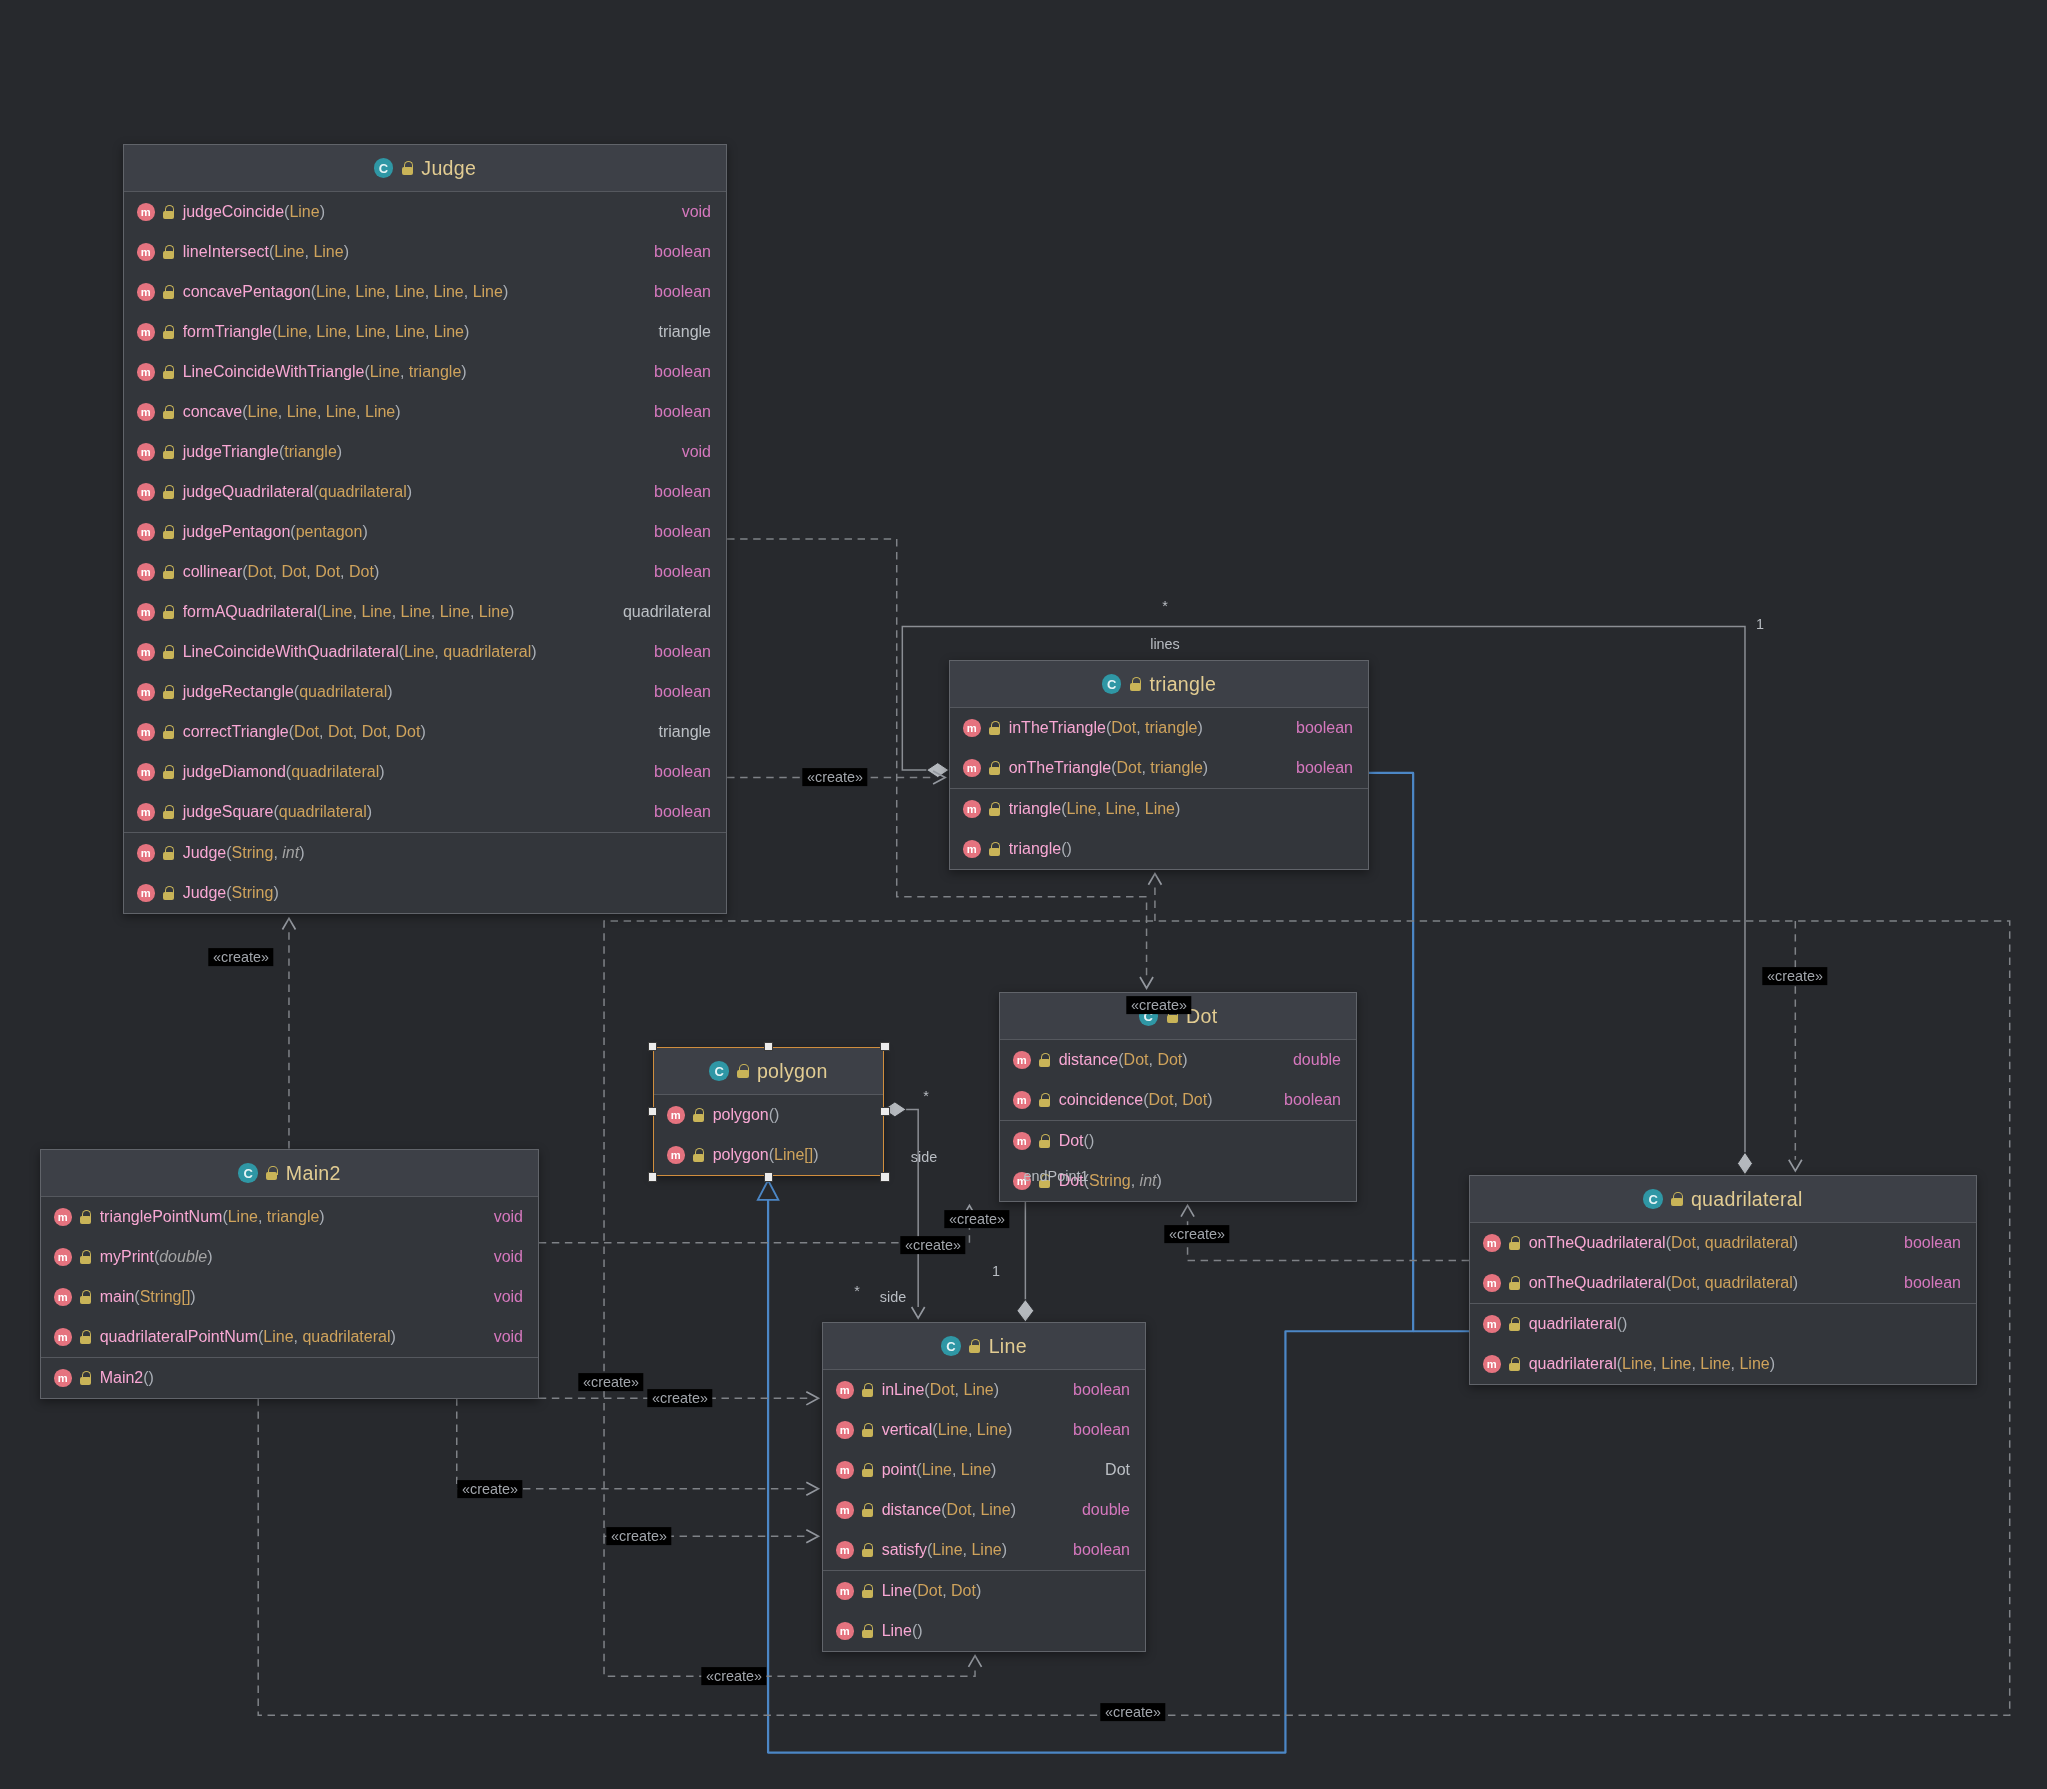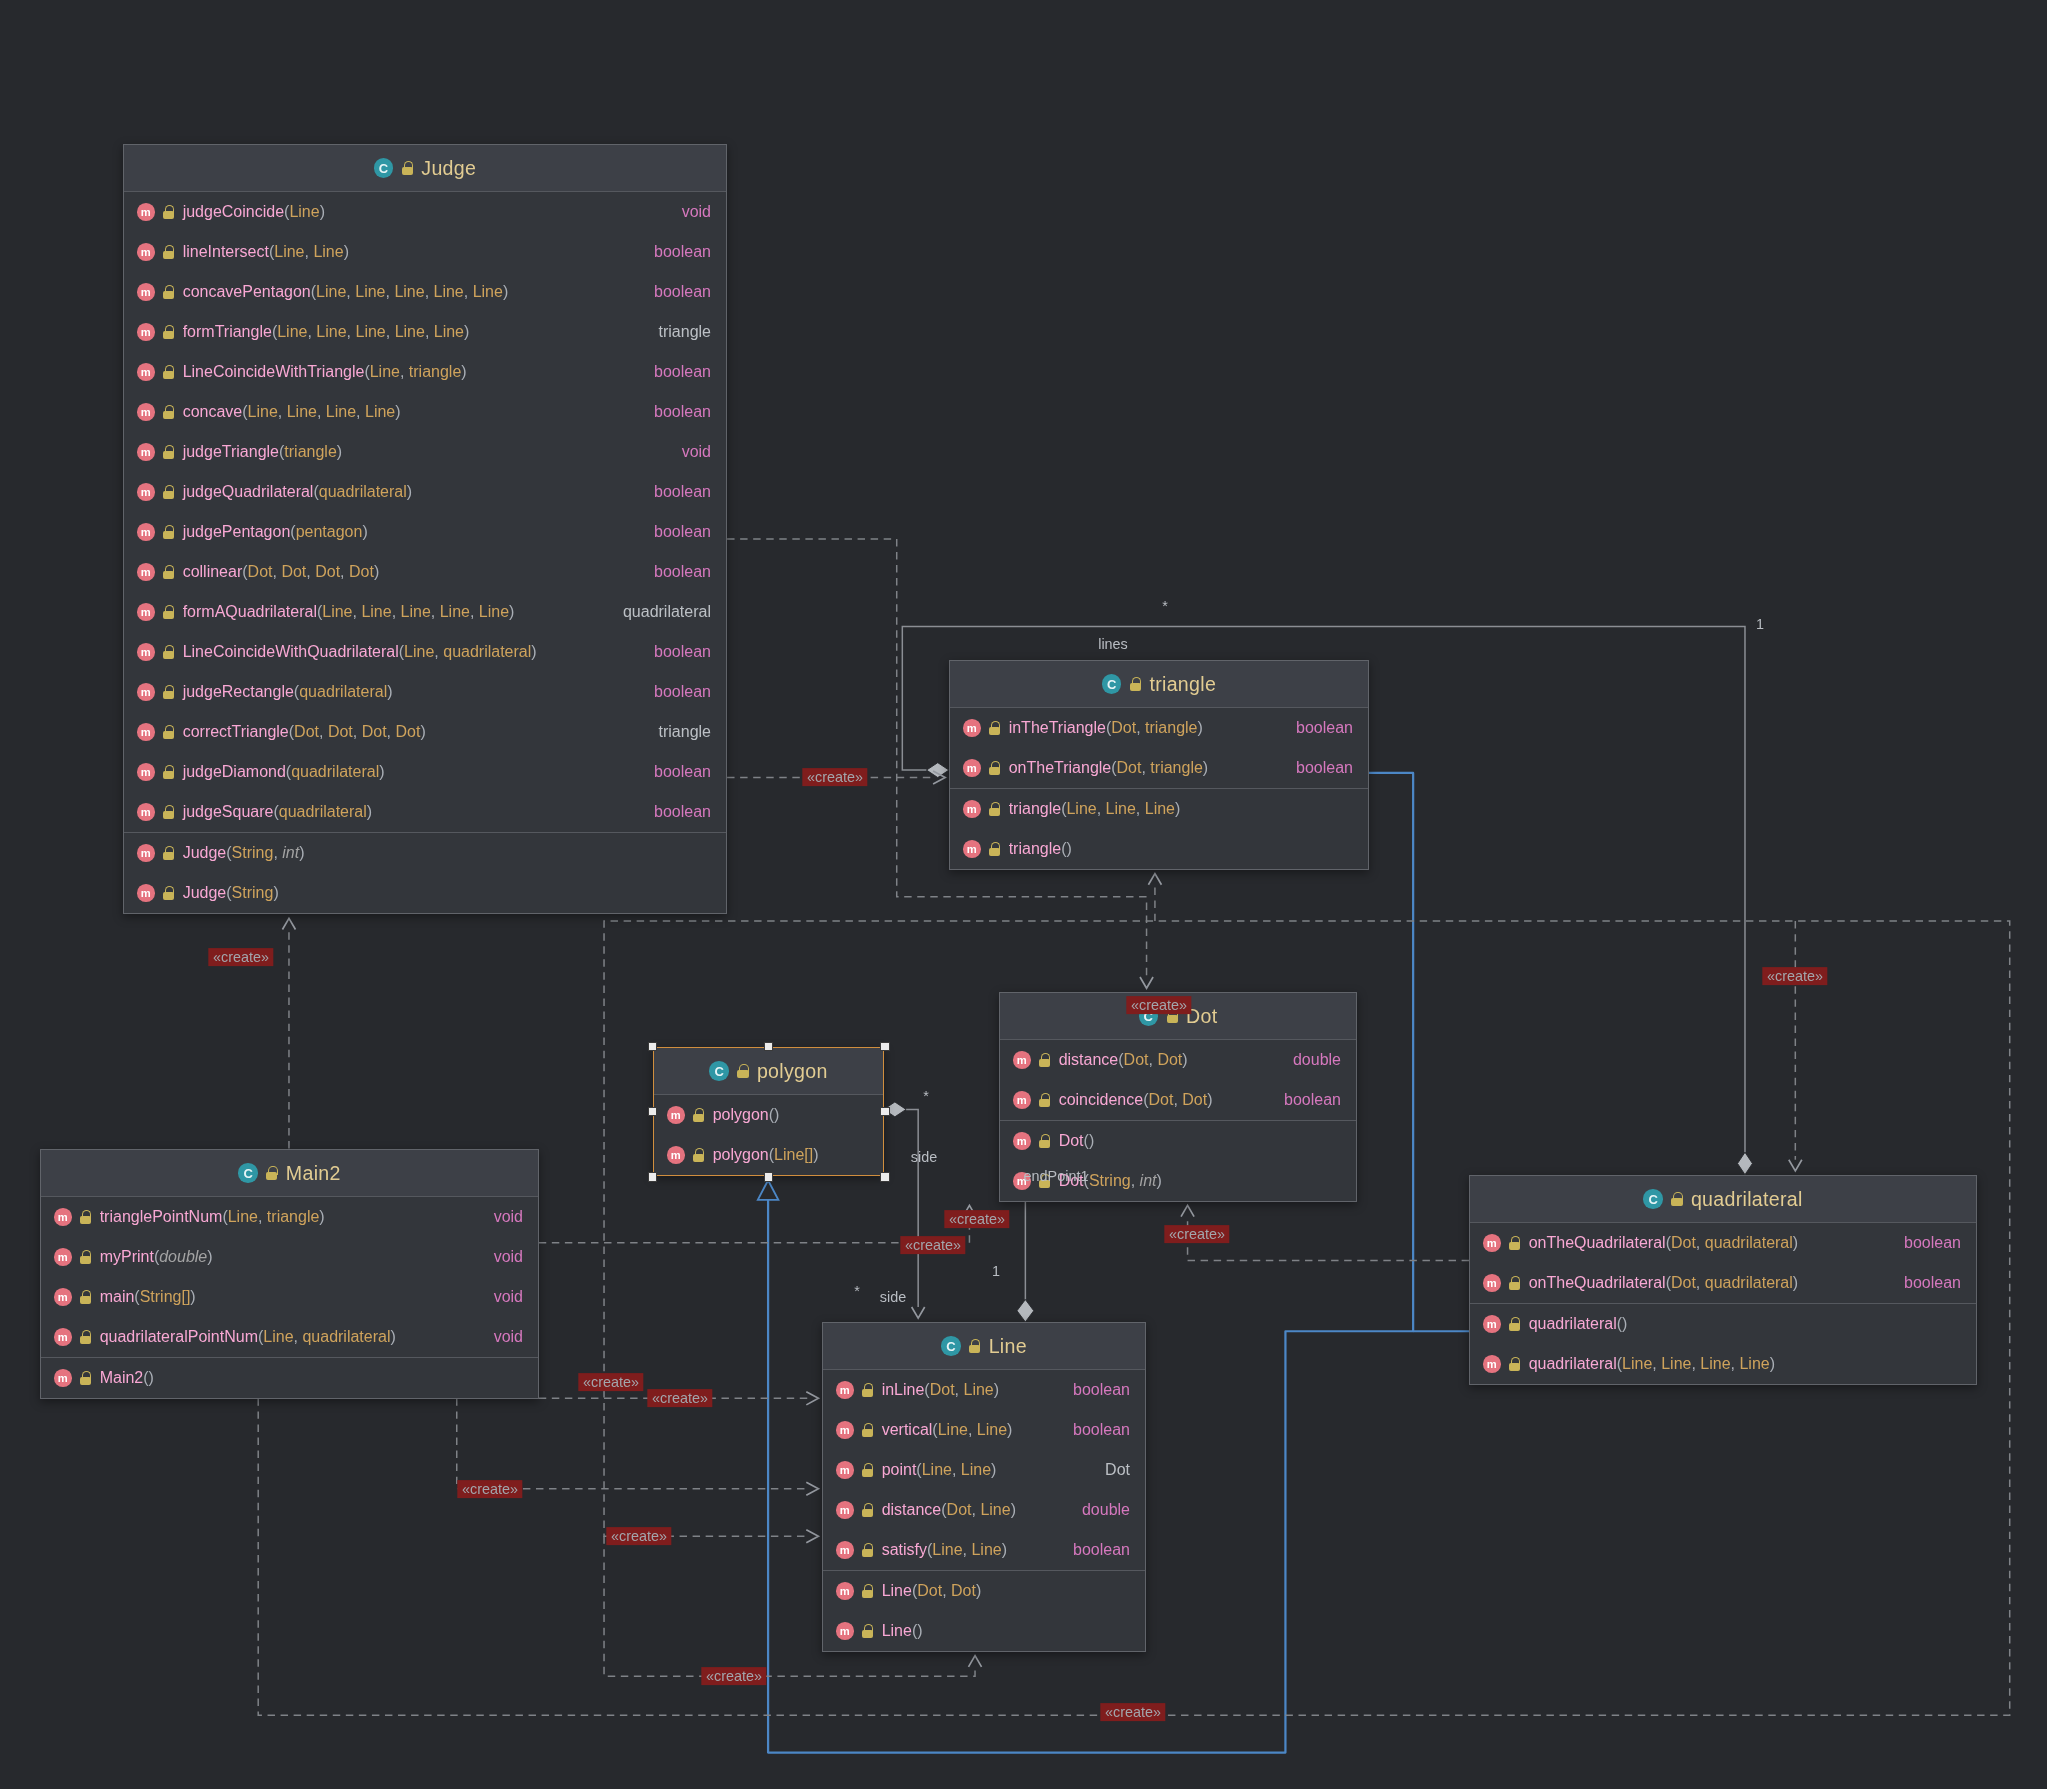--- a/index.html
+++ b/index.html
@@ -26,21 +26,21 @@
   .row{height:40px;display:flex;align-items:center;gap:8.4px;padding:0 15px 0 13px;font-size:16px;white-space:nowrap}
   .sig{white-space:nowrap}
   .mname{color:#f9a8d4}
   .punc{color:#a9aeb5}
   .ptype{color:#cfa35c}
   .ptype-prim{color:#a3a3a3;font-style:italic}
   .ret{margin-left:auto;padding-left:17px}
   .ret-prim{color:#d678be;}
   .ret-cls{color:#bcc0c5}
   .elabel{position:absolute;z-index:4;transform:translate(-50%,-50%);font-size:14.4px;color:#a2a6ac;white-space:nowrap}
-  .elabel.create{background:#7f1d1d;padding:0.9px 4.7px}
+  .elabel.create{background:#000000;padding:0.9px 4.7px}
   .elabel.mult{color:#b9bdc3}
   .handle{position:absolute;width:9.3px;height:9.3px;background:#ececec;border:0.9px solid #3a3a3a;z-index:5}
   .h-tl{left:-6.5px;top:-6.5px}.h-tm{left:calc(50% - 4.7px);top:-6.5px}.h-tr{right:-6.5px;top:-6.5px}
   .h-ml{left:-6.5px;top:calc(50% - 4.7px)}.h-mr{right:-6.5px;top:calc(50% - 4.7px)}
   .h-bl{left:-6.5px;bottom:-6.5px}.h-bm{left:calc(50% - 4.7px);bottom:-6.5px}.h-br{right:-6.5px;bottom:-6.5px}
 </style>
 </head>
 <body>
 
 <div id="stage">
@@ -432,21 +432,21 @@
     <span class="elabel create" style="left: 933px; top: 1245px;">«create»</span>
     <span class="elabel create" style="left: 1197px; top: 1234px;">«create»</span>
     <span class="elabel create" style="left: 1795px; top: 976px;">«create»</span>
     <span class="elabel create" style="left: 611px; top: 1382px;">«create»</span>
     <span class="elabel create" style="left: 680px; top: 1398px;">«create»</span>
     <span class="elabel create" style="left: 490px; top: 1489px;">«create»</span>
     <span class="elabel create" style="left: 639px; top: 1536px;">«create»</span>
     <span class="elabel create" style="left: 734px; top: 1676px;">«create»</span>
     <span class="elabel create" style="left: 1133px; top: 1712px;">«create»</span>
     <span class="elabel mult" style="left: 1165px; top: 606px;">*</span>
-    <span class="elabel mult" style="left: 1113px; top: 644px; text-align: right;">lines</span>
+    <span class="elabel mult" style="left: 1165px; top: 644px; text-align: right;">lines</span>
     <span class="elabel mult" style="left: 1760px; top: 624px;">1</span>
     <span class="elabel mult" style="left: 926px; top: 1096px;">*</span>
     <span class="elabel mult" style="left: 924px; top: 1157px;">side</span>
     <span class="elabel mult" style="left: 857px; top: 1291px;">*</span>
     <span class="elabel mult" style="left: 893px; top: 1297px;">side</span>
     <span class="elabel mult" style="left: 1013px; top: 1176px; margin-left: 43px;">endPoint1</span>
     <span class="elabel mult" style="left: 996px; top: 1271px;">1</span>
   </div>
 
 

